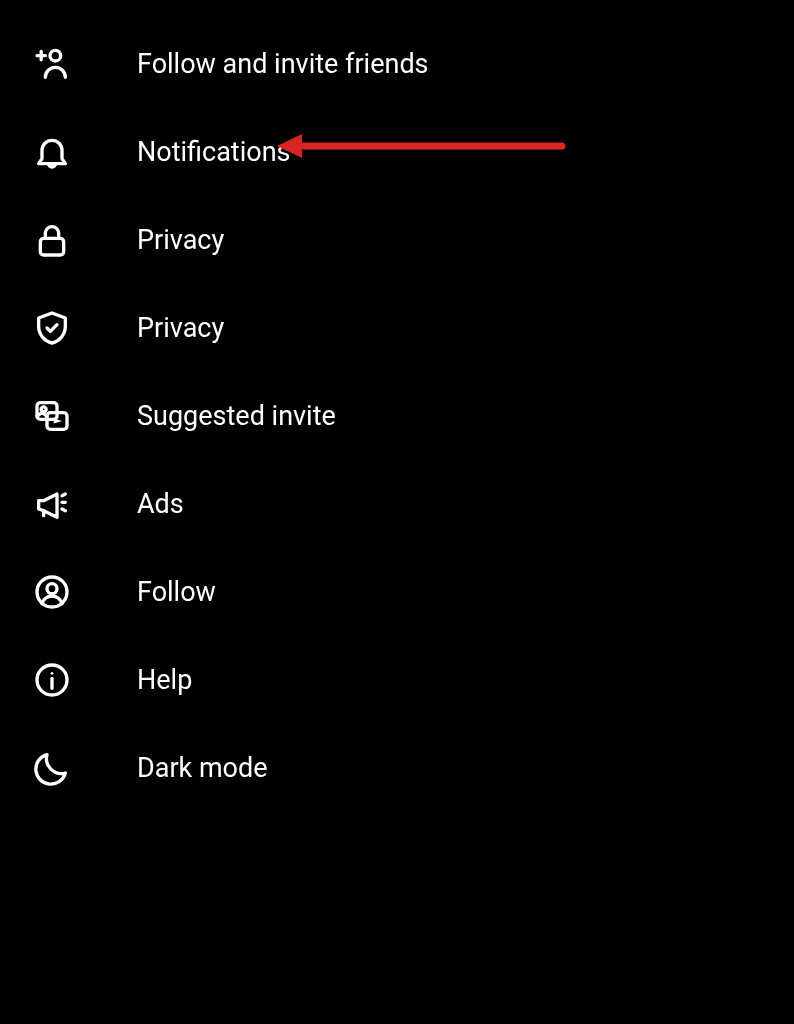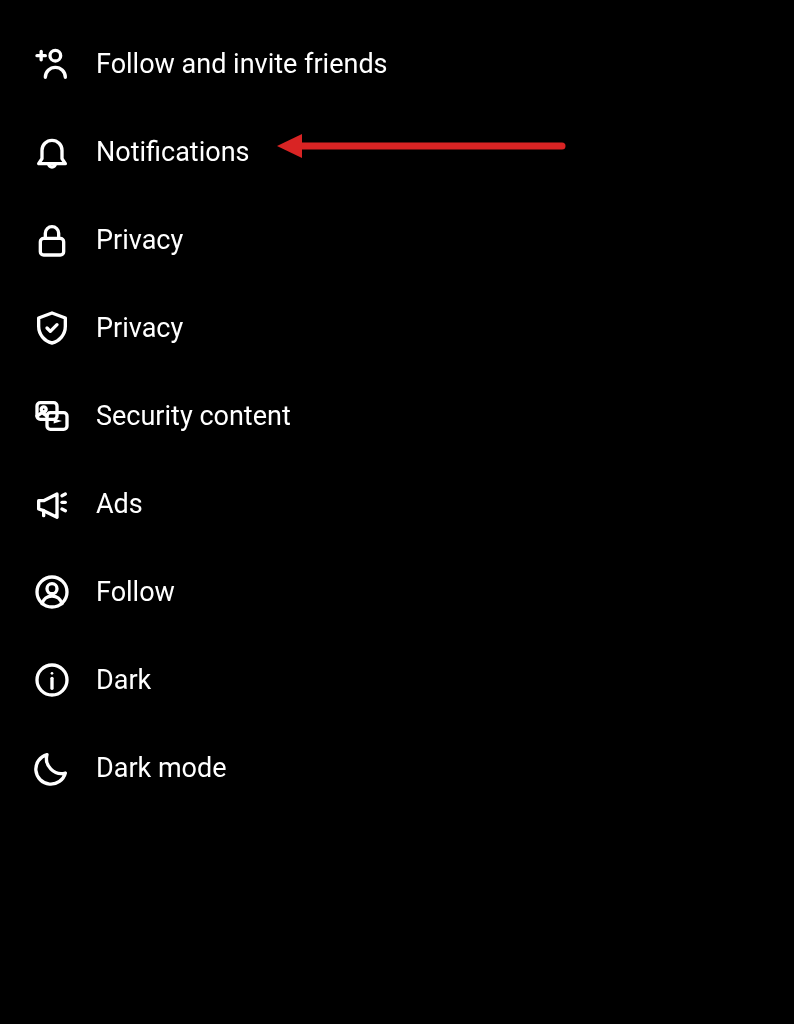--- a/index.html
+++ b/index.html
@@ -17,20 +17,21 @@
       position: relative;
     }
     .settings-list {
       padding: 20px 0;
     }
     .settings-item {
       display: flex;
       align-items: center;
       padding: 22px 30px;
       cursor: pointer;
+      gap: 41px;
     }
     .icon-wrap {
       width: 44px;
       height: 44px;
       display: flex;
       align-items: center;
       justify-content: center;
       flex-shrink: 0;
     }
     .icon-wrap svg {
@@ -109,21 +110,21 @@
   <div class="settings-item">
     <span class="icon-wrap">
       <svg viewBox="0 0 24 24">
         <rect x="3" y="4" width="12" height="10" rx="2"></rect>
         <circle cx="7" cy="8" r="1.5"></circle>
         <path d="M3 12l3-2 3 2"></path>
         <rect x="9" y="10" width="12" height="10" rx="2"></rect>
         <path d="M13 13.5l5 1.5-5 1.5z" fill="#fff" stroke="none"></path>
       </svg>
     </span>
-    <span class="item-label">Security content</span>
+    <span class="item-label">Suggested invite</span>
   </div>
 
   <div class="settings-item">
     <span class="icon-wrap">
       <svg viewBox="0 0 24 24">
         <path d="M4 11v4l3 1 8 4V6l-8 4H4z"></path>
         <path d="M7 16v3"></path>
         <path d="M18 7l2-1"></path>
         <path d="M18 11h2"></path>
         <path d="M18 15l2 1"></path>
@@ -145,21 +146,21 @@
 
 
   <div class="settings-item">
     <span class="icon-wrap">
       <svg viewBox="0 0 24 24">
         <circle cx="12" cy="12" r="9"></circle>
         <circle cx="12" cy="8" r="0.8" fill="#fff" stroke="none"></circle>
         <path d="M12 11v6"></path>
       </svg>
     </span>
-    <span class="item-label">Dark</span>
+    <span class="item-label">Help</span>
   </div>
 
   <div class="settings-item">
     <span class="icon-wrap">
       <svg viewBox="0 0 24 24">
         <path d="M20 15A9 9 0 0 1 9 4a9 9 0 1 0 11 11z"></path>
       </svg>
     </span>
     <span class="item-label">Dark mode</span>
   </div>

